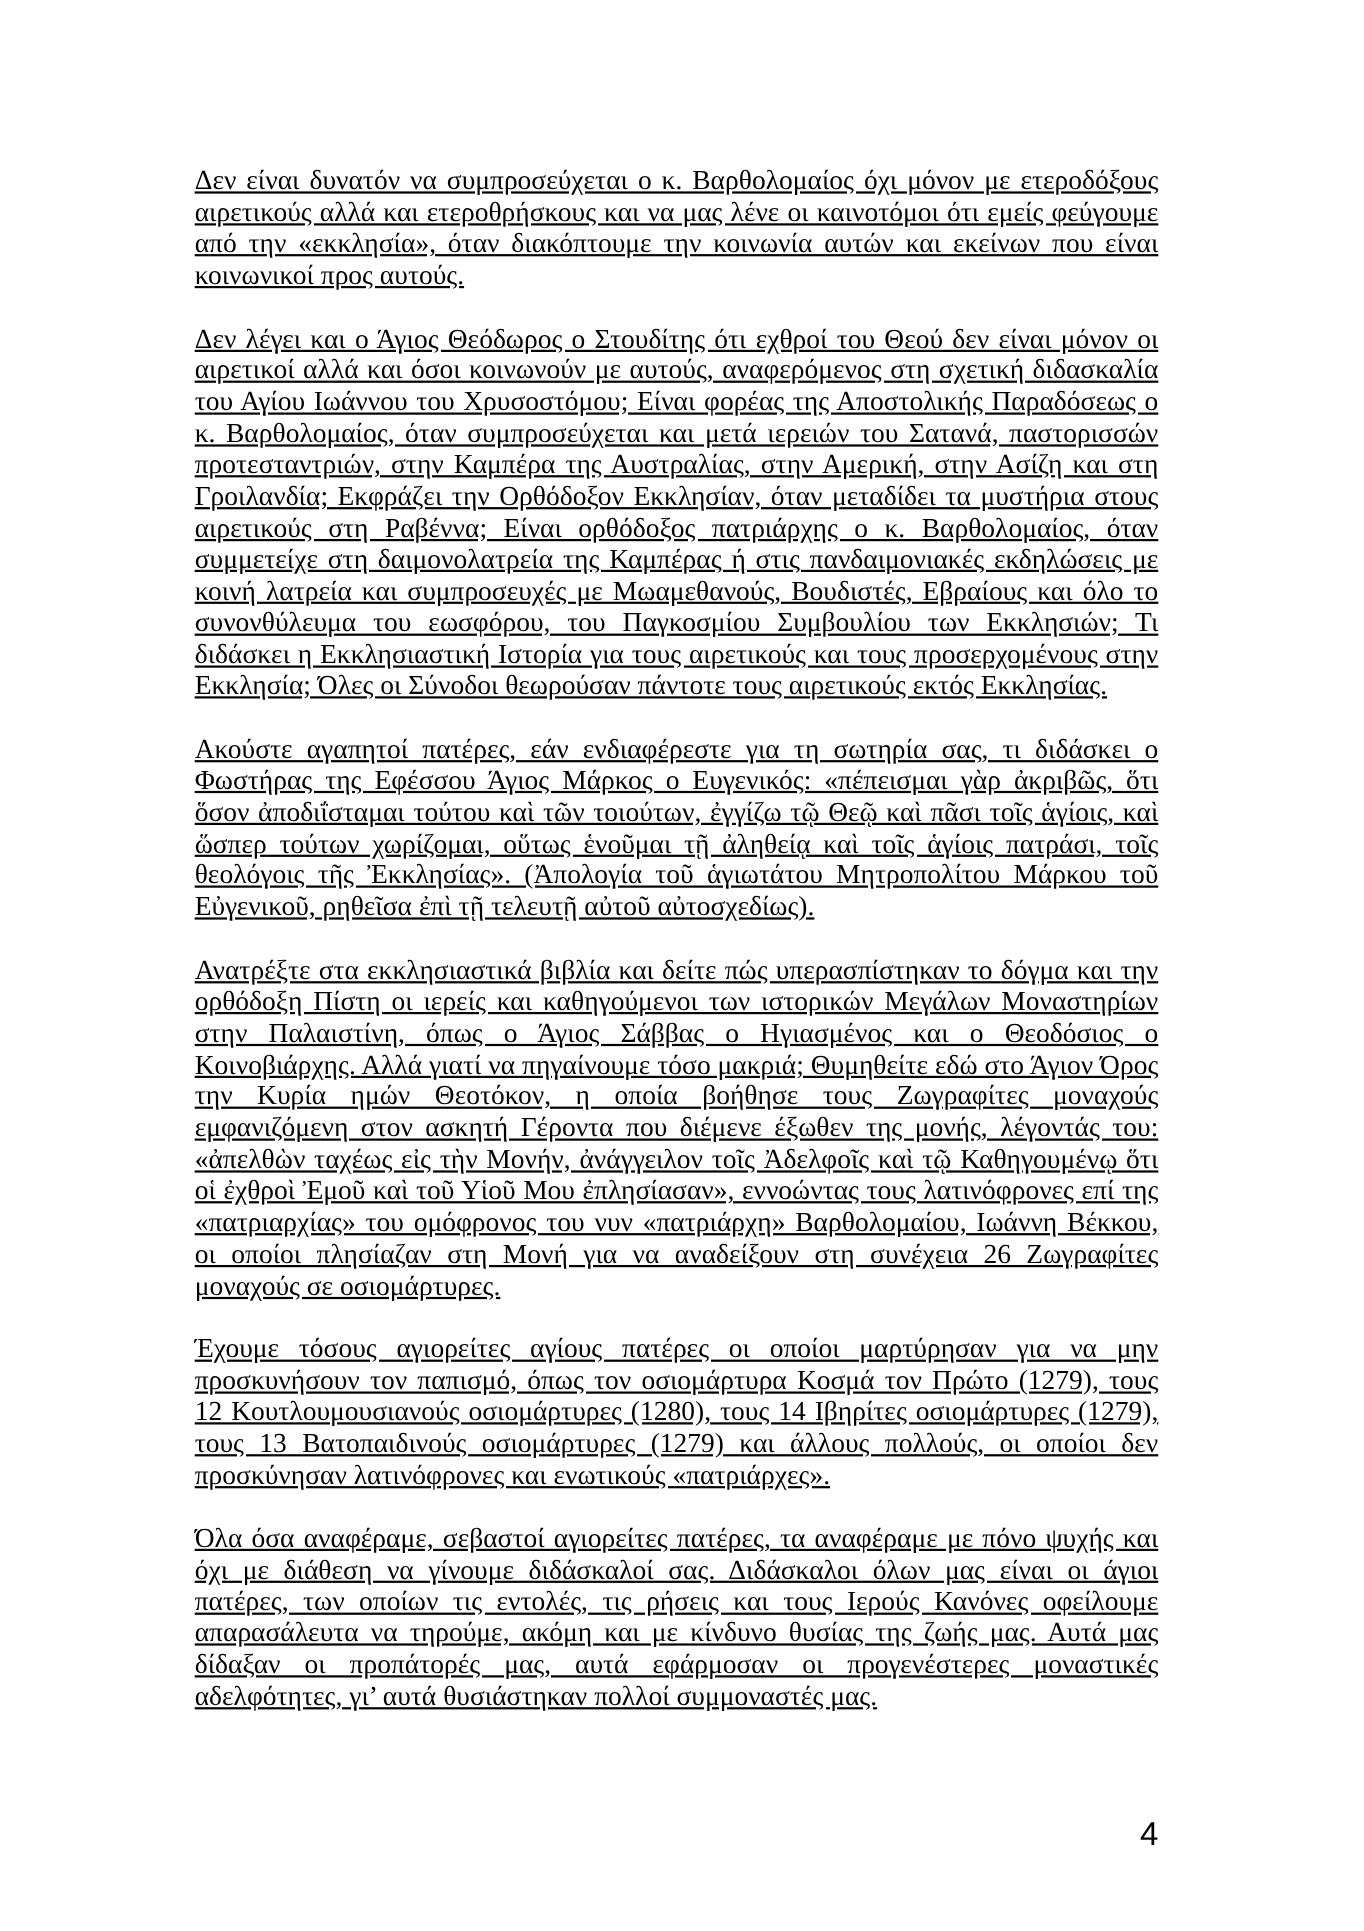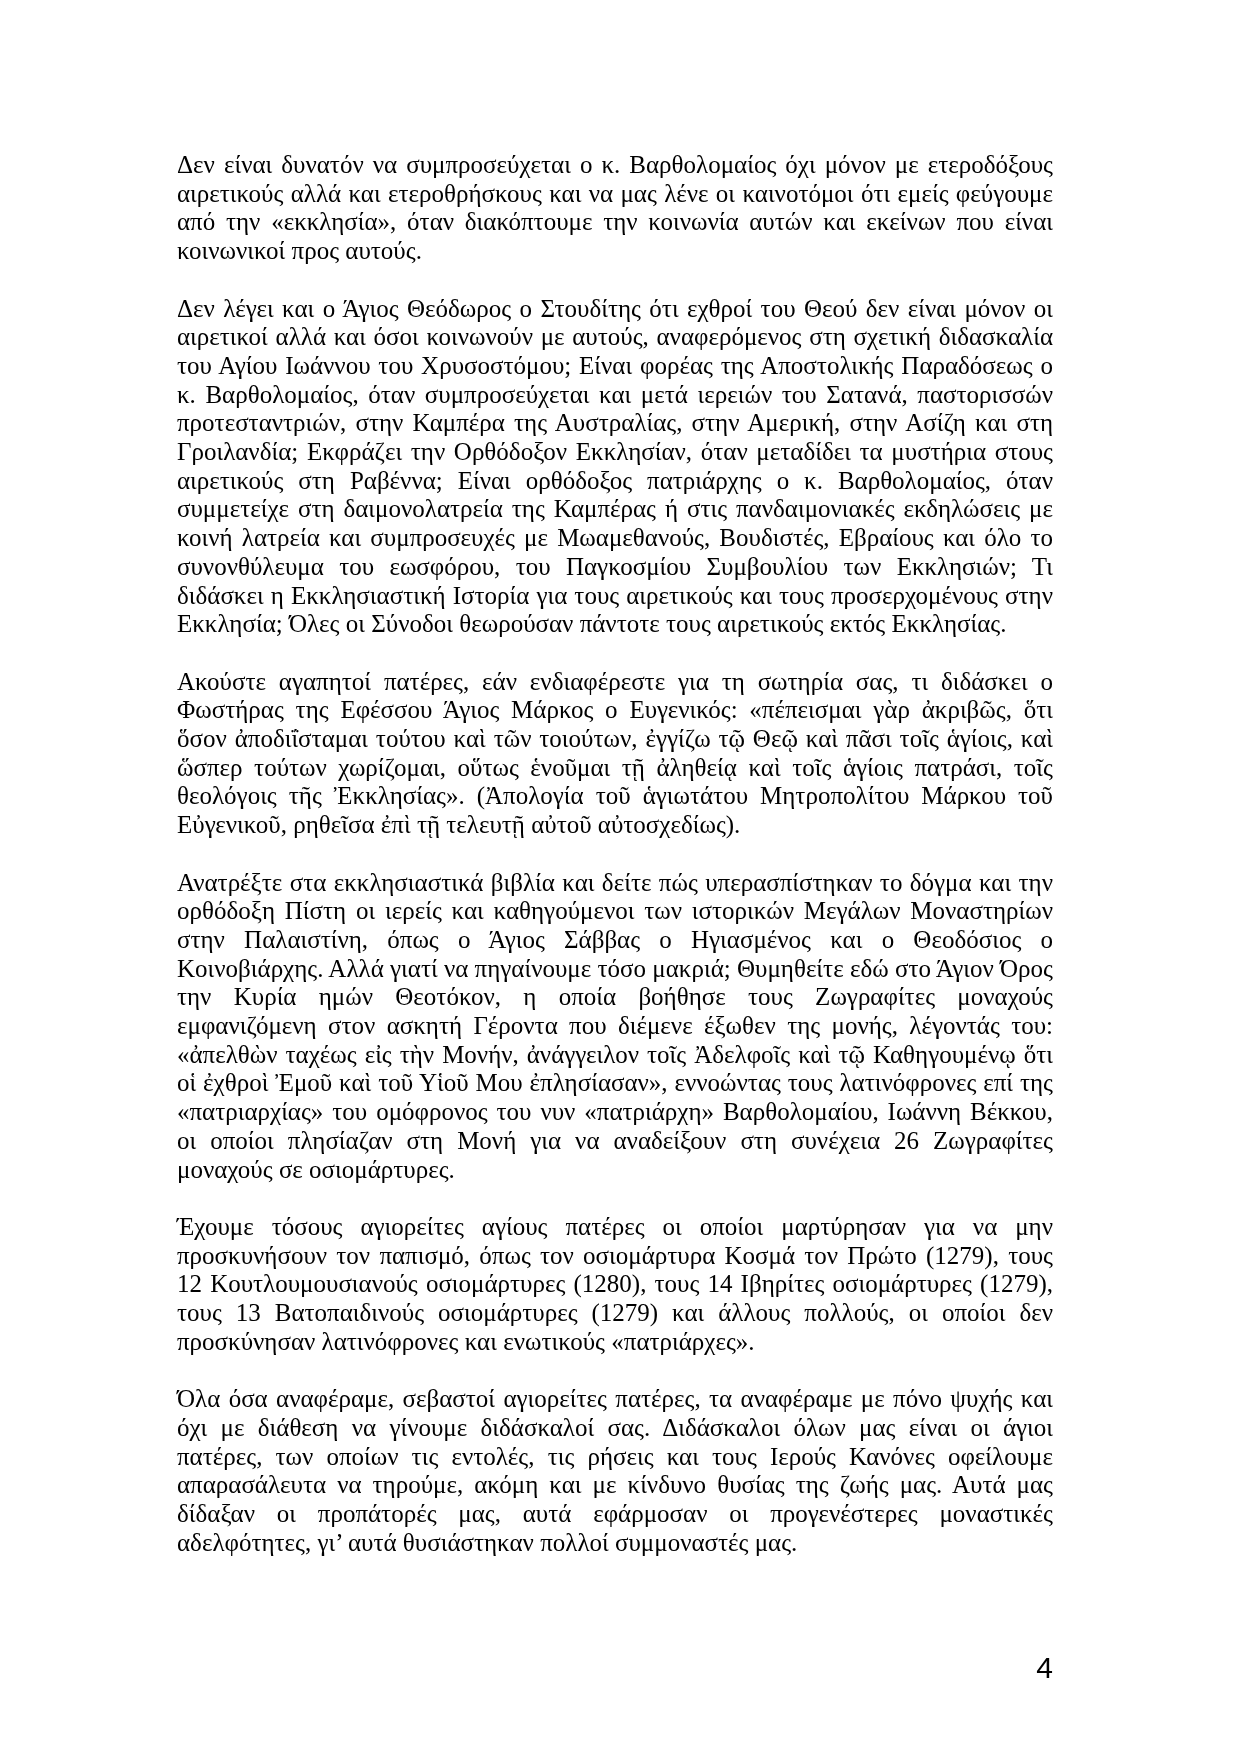--- a/index.html
+++ b/index.html
@@ -23,20 +23,21 @@
     width: 876px;
     font-size: 25px;
     line-height: 28.7px;
     text-align: justify;
     letter-spacing: 0;
     word-spacing: normal;
   }
   .text-block p {
     margin: 0 0 28.7px 0;
     padding: 0;
+    text-decoration: underline;
   }
   .text-block p:last-child {
     margin-bottom: 11px;
   }
   .page-number {
     position: absolute;
     left: 177px;
     top: 1651px;
     width: 876px;
     text-align: right;

